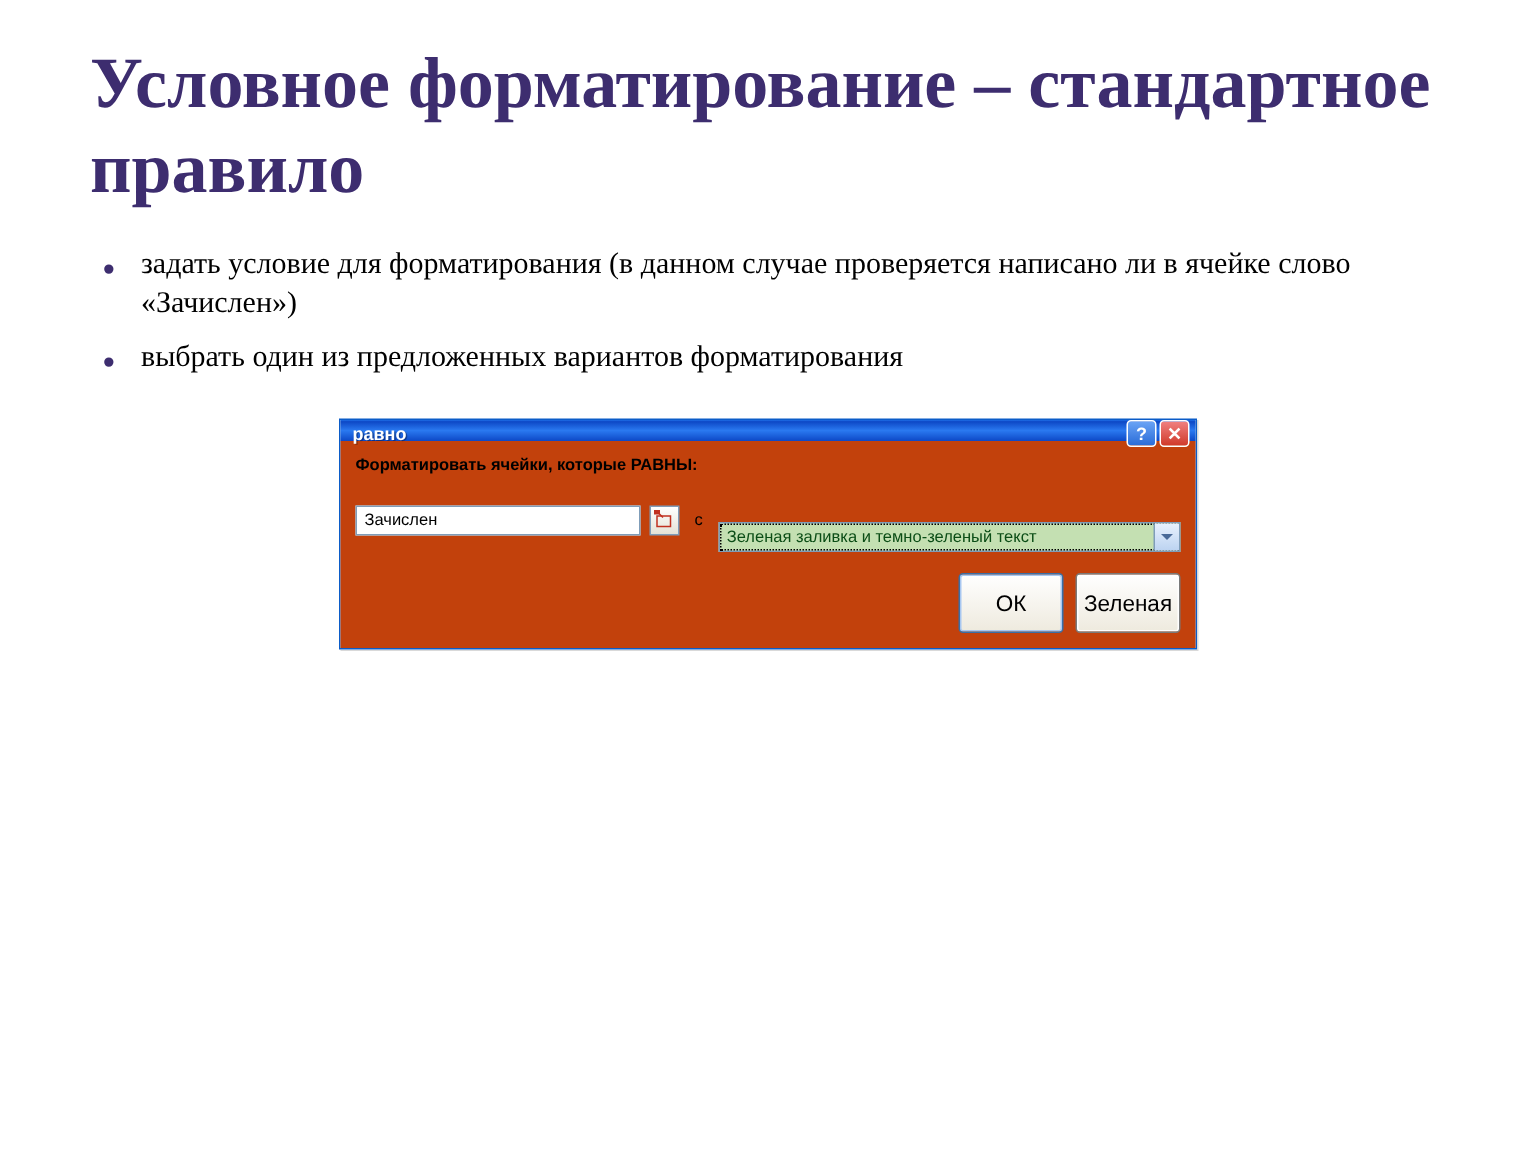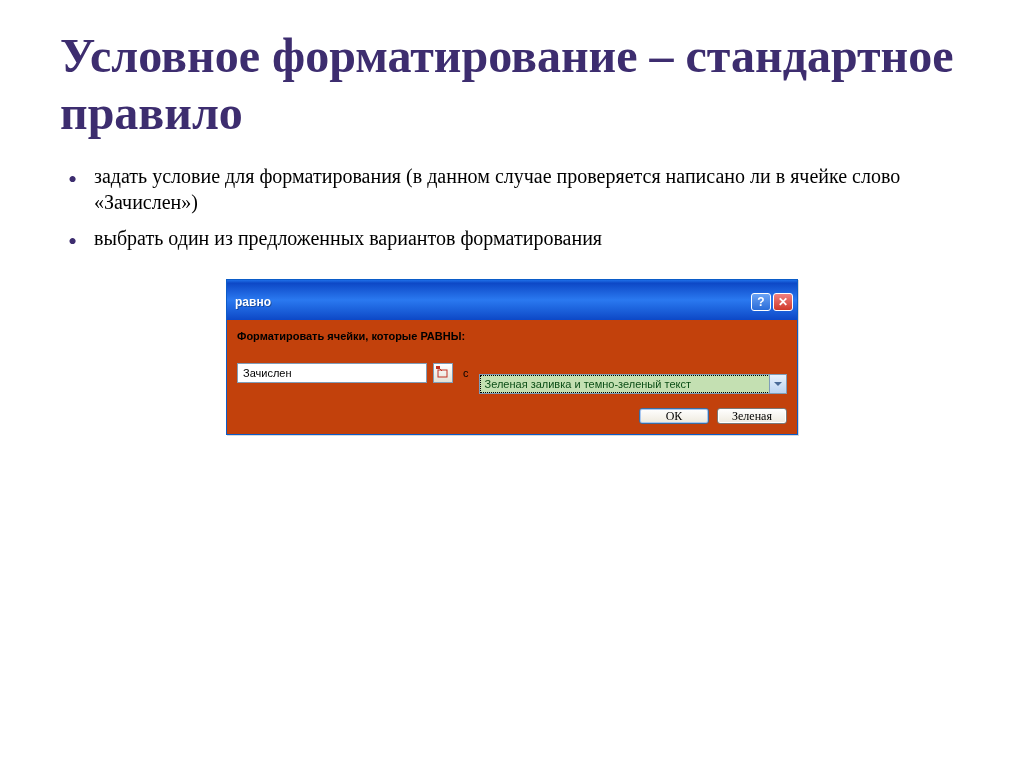--- a/index.html
+++ b/index.html
@@ -48,21 +48,21 @@
   .dialog {
     width: 572px;
     border: 1px solid #0b5cc8;
     font-family: Tahoma, Arial, sans-serif;
     font-size: 11px;
     box-shadow: 1px 1px 0 rgba(0,0,0,.15);
   }
   .titlebar {
     background: linear-gradient(to bottom, #1e6fe8 0%, #0d48c6 8%, #2a79f0 50%, #0d48c6 100%);
     color: #fff;
-    height: 40px;
+    height: 14px;
     display: flex;
     align-items: center;
     padding: 4px 4px 0 8px;
   }
   .titlebar .caption {
     flex: 1;
     font-weight: bold;
     font-size: 12px;
     text-shadow: 1px 1px 0 rgba(0,0,0,.3);
   }
@@ -159,26 +159,26 @@
     border-right: 4px solid transparent;
     border-top: 4px solid #4a6a98;
   }
   .btn-row {
     display: flex;
     justify-content: flex-end;
     gap: 8px;
   }
   .btn {
     min-width: 70px;
-    height: 16px;
+    height: 40px;
     border: 1px solid #7a7a7a;
     border-radius: 3px;
     background: linear-gradient(to bottom,#ffffff,#eeeade);
-    font-family: Liberation Serif, serif;
-    font-size: 12px;
+    font-family: Liberation Sans, sans-serif;
+    font-size: 15px;
     display: flex;
     align-items: center;
     justify-content: center;
     box-shadow: inset 0 0 0 1px #fff;
     cursor: pointer;
   }
   .btn.default {
     border: 1px solid #3a6ea5;
     box-shadow: inset 0 0 0 1px #a8c7f0;
   }

